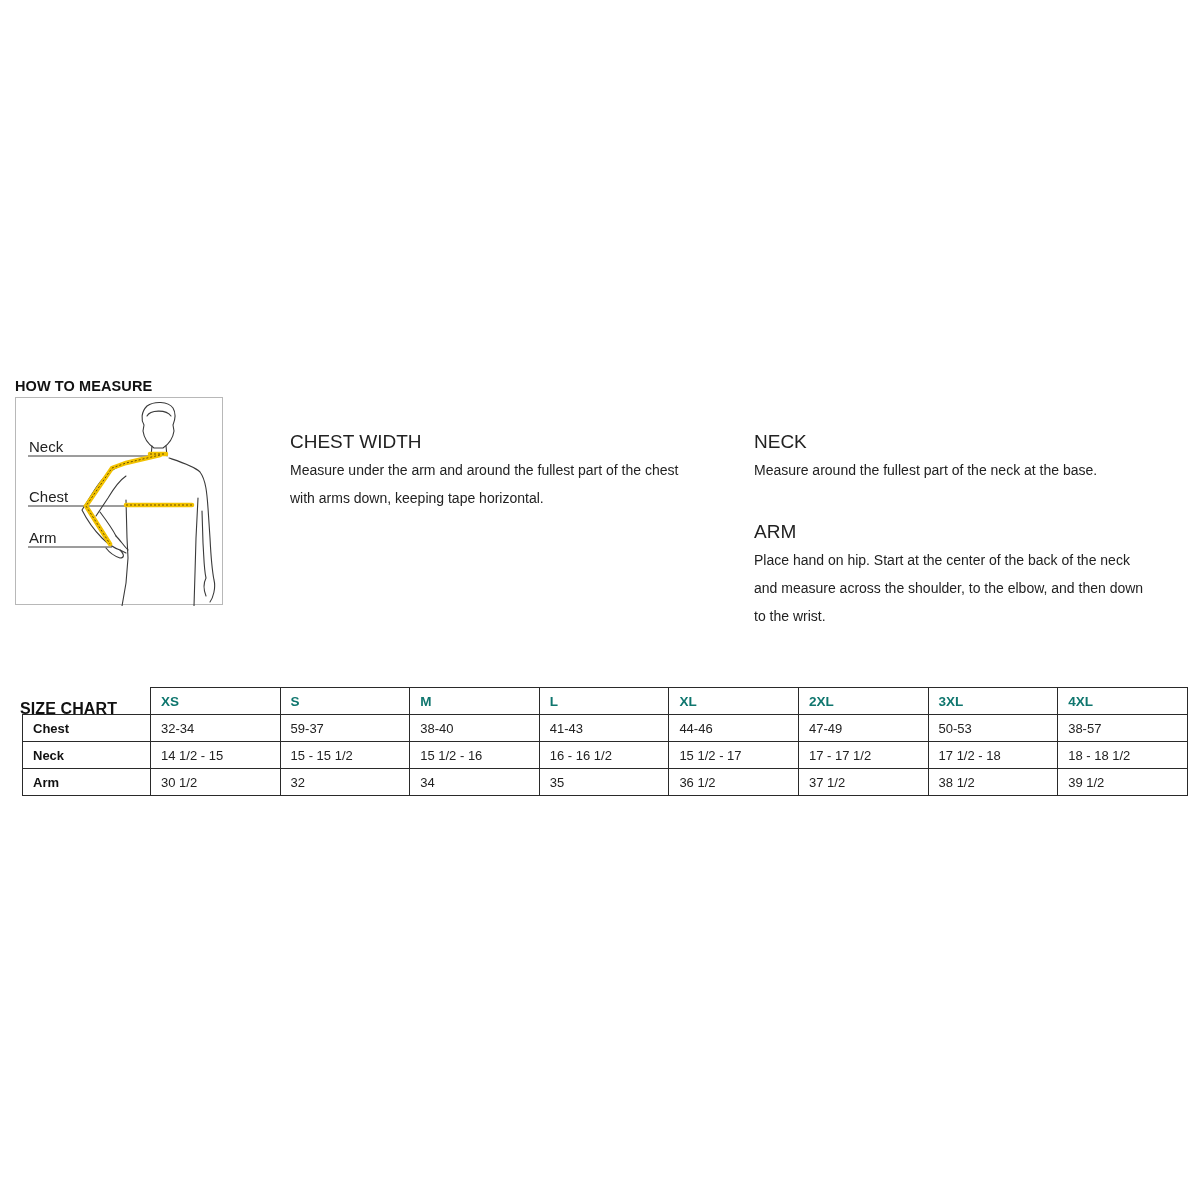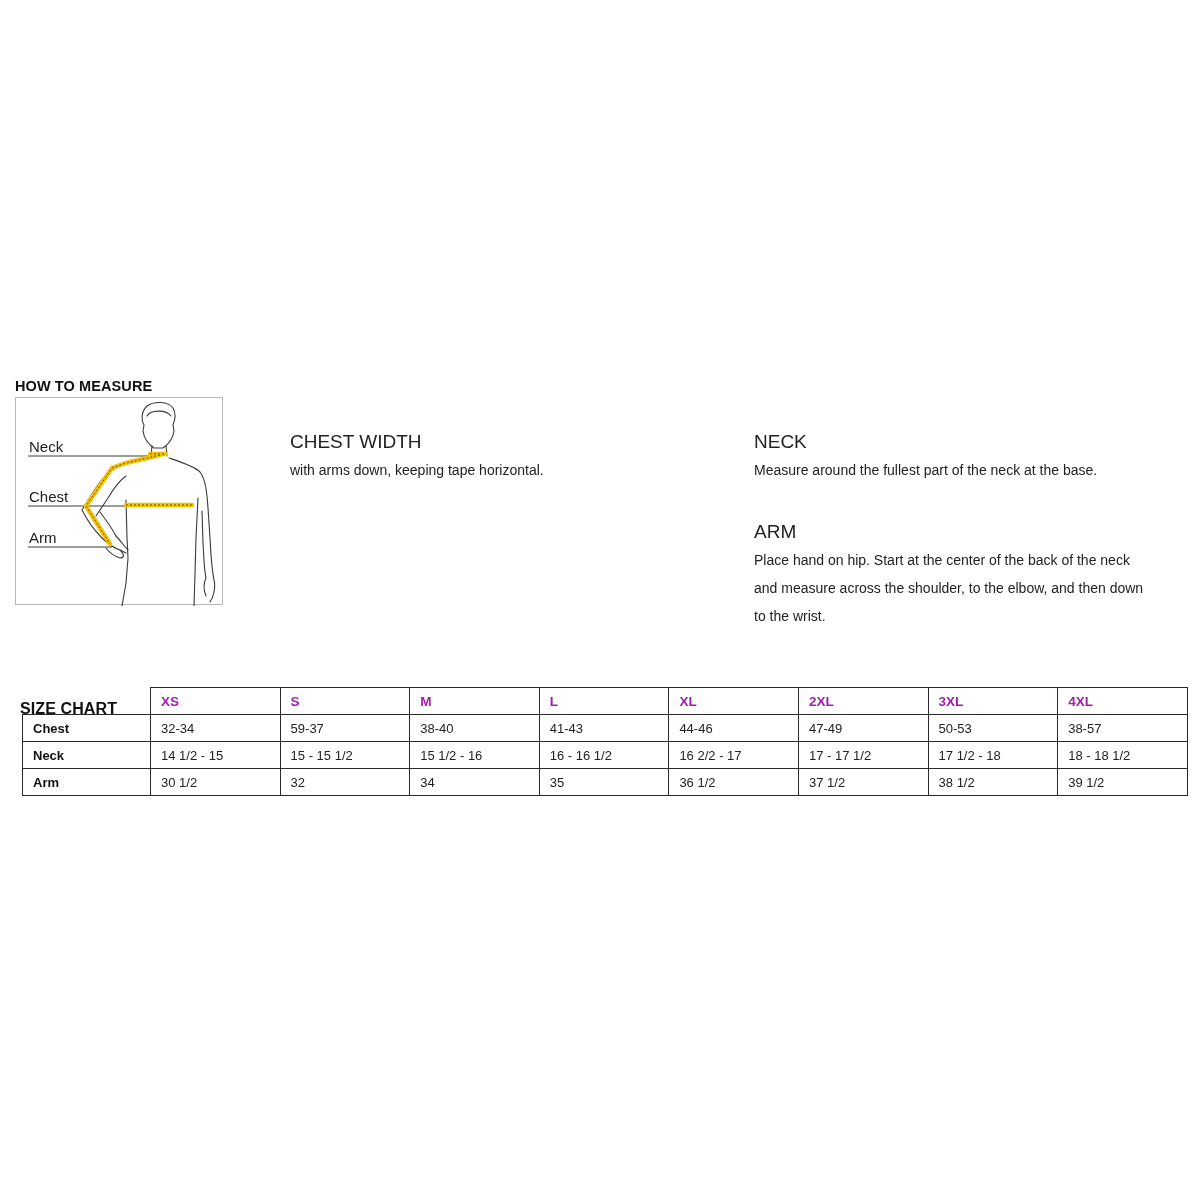--- a/index.html
+++ b/index.html
@@ -26,21 +26,21 @@
     #desc-arm { left: 754px; top: 485px; width: 440px; }
 
     table.size-table {
       position: absolute; left: 22px; top: 687px; border-collapse: collapse;
       font-size: 13px; color: #222;
     }
     table.size-table td, table.size-table th {
       border: 1.5px solid #2a2a2a; height: 27px; padding: 0 0 0 10px;
       text-align: left; vertical-align: middle; box-sizing: border-box;
     }
-    table.size-table th { font-weight: bold; font-size: 13.5px; color: #a21caf; }
+    table.size-table th { font-weight: bold; font-size: 13.5px; color: #0f766e; }
     table.size-table td.row-label { font-weight: bold; color: #111; }
     table.size-table th.blank { border: none; border-right: 1.5px solid #2a2a2a; border-bottom: 1.5px solid #2a2a2a; }
     col.c-label { width: 128px; }
     col.c-size { width: 129.6px; }
   </style>
 </head>
 <body>
 
 <div id="how-title" class="h-section">HOW TO MEASURE</div>
 
@@ -87,20 +87,21 @@
       <path d="M110 107 L 176 107"></path>
     </g>
   </svg>
   <span style="position:absolute;left:13px;top:40px;font-size:15px;color:#222;">Neck</span>
   <span style="position:absolute;left:13px;top:90px;font-size:15px;color:#222;">Chest</span>
   <span style="position:absolute;left:13px;top:131px;font-size:15px;color:#222;">Arm</span>
 </div>
 
 <div class="desc" id="desc-chest">
   <span class="d-title">CHEST WIDTH</span>
+  <span style="display:block">Measure under the arm and around the fullest part of the chest</span>
   <span style="display:block">with arms down, keeping tape horizontal.</span>
 </div>
 
 <div class="desc" id="desc-neck">
   <span class="d-title">NECK</span>
   <span style="display:block">Measure around the fullest part of the neck at the base.</span>
 </div>
 
 <div class="desc" id="desc-arm">
   <span class="d-title">ARM</span>
@@ -145,21 +146,21 @@
     <td>47-49</td>
     <td>50-53</td>
     <td>38-57</td>
   </tr>
   <tr>
     <td class="row-label">Neck</td>
     <td>14 1/2 - 15</td>
     <td>15 - 15 1/2</td>
     <td>15 1/2 - 16</td>
     <td>16 - 16 1/2</td>
-    <td>16 2/2 - 17</td>
+    <td>15 1/2 - 17</td>
     <td>17 - 17 1/2</td>
     <td>17 1/2 - 18</td>
     <td>18 - 18 1/2</td>
   </tr>
   <tr>
     <td class="row-label">Arm</td>
     <td>30 1/2</td>
     <td>32</td>
     <td>34</td>
     <td>35</td>

